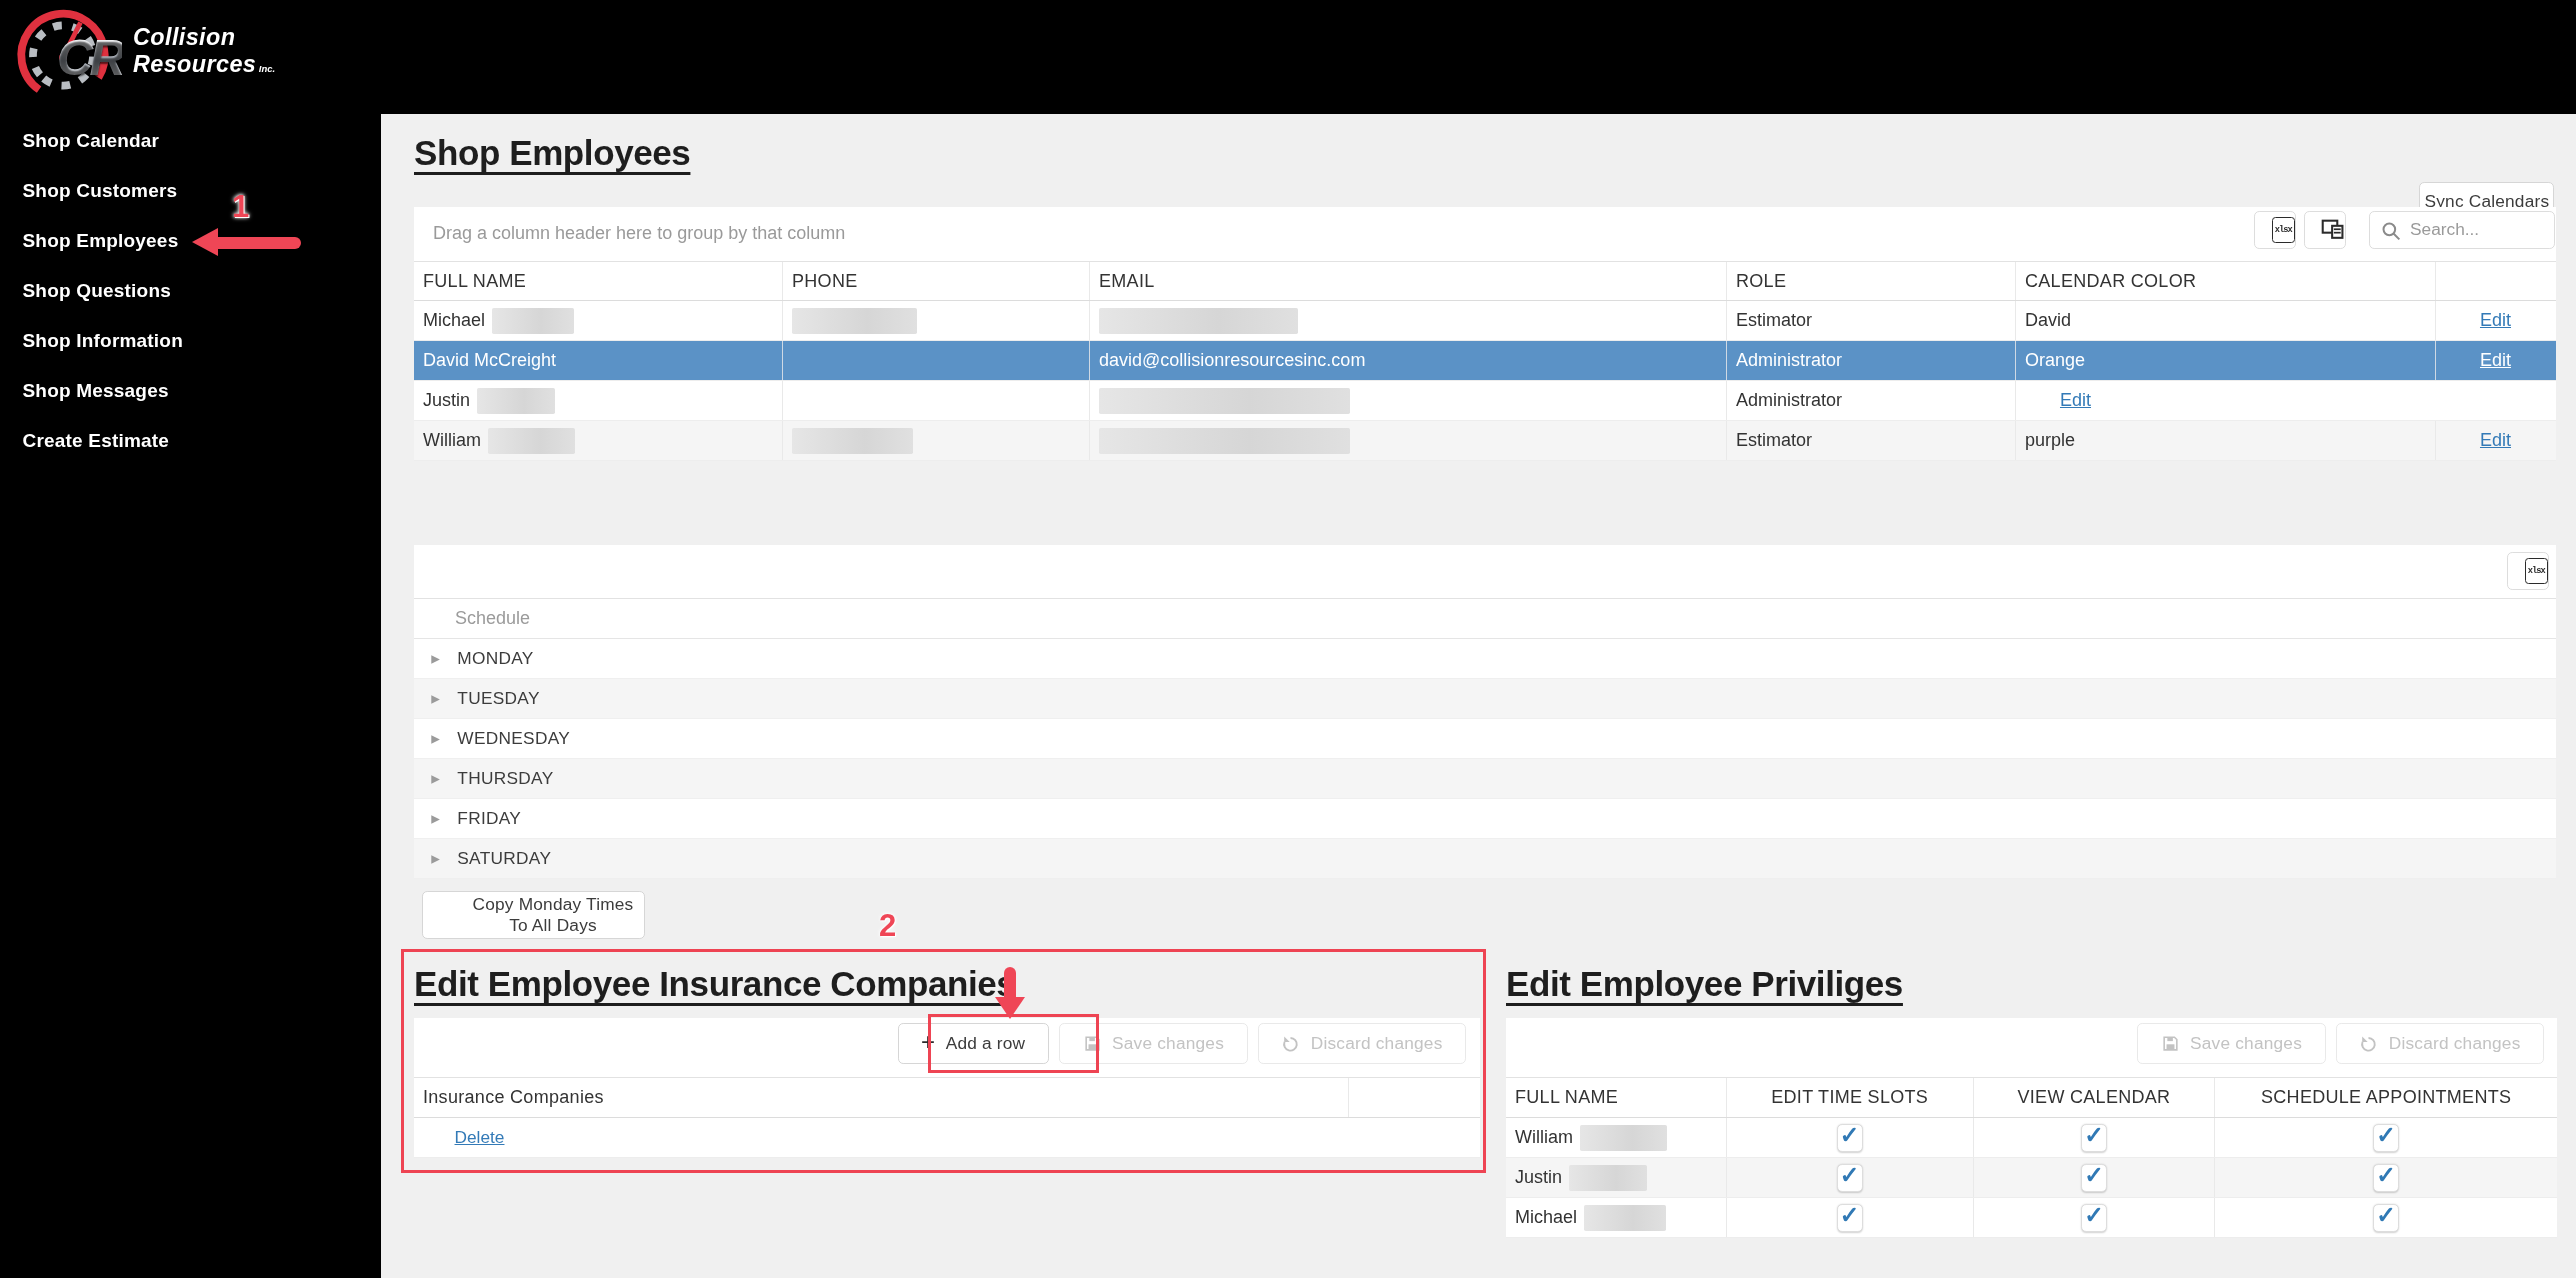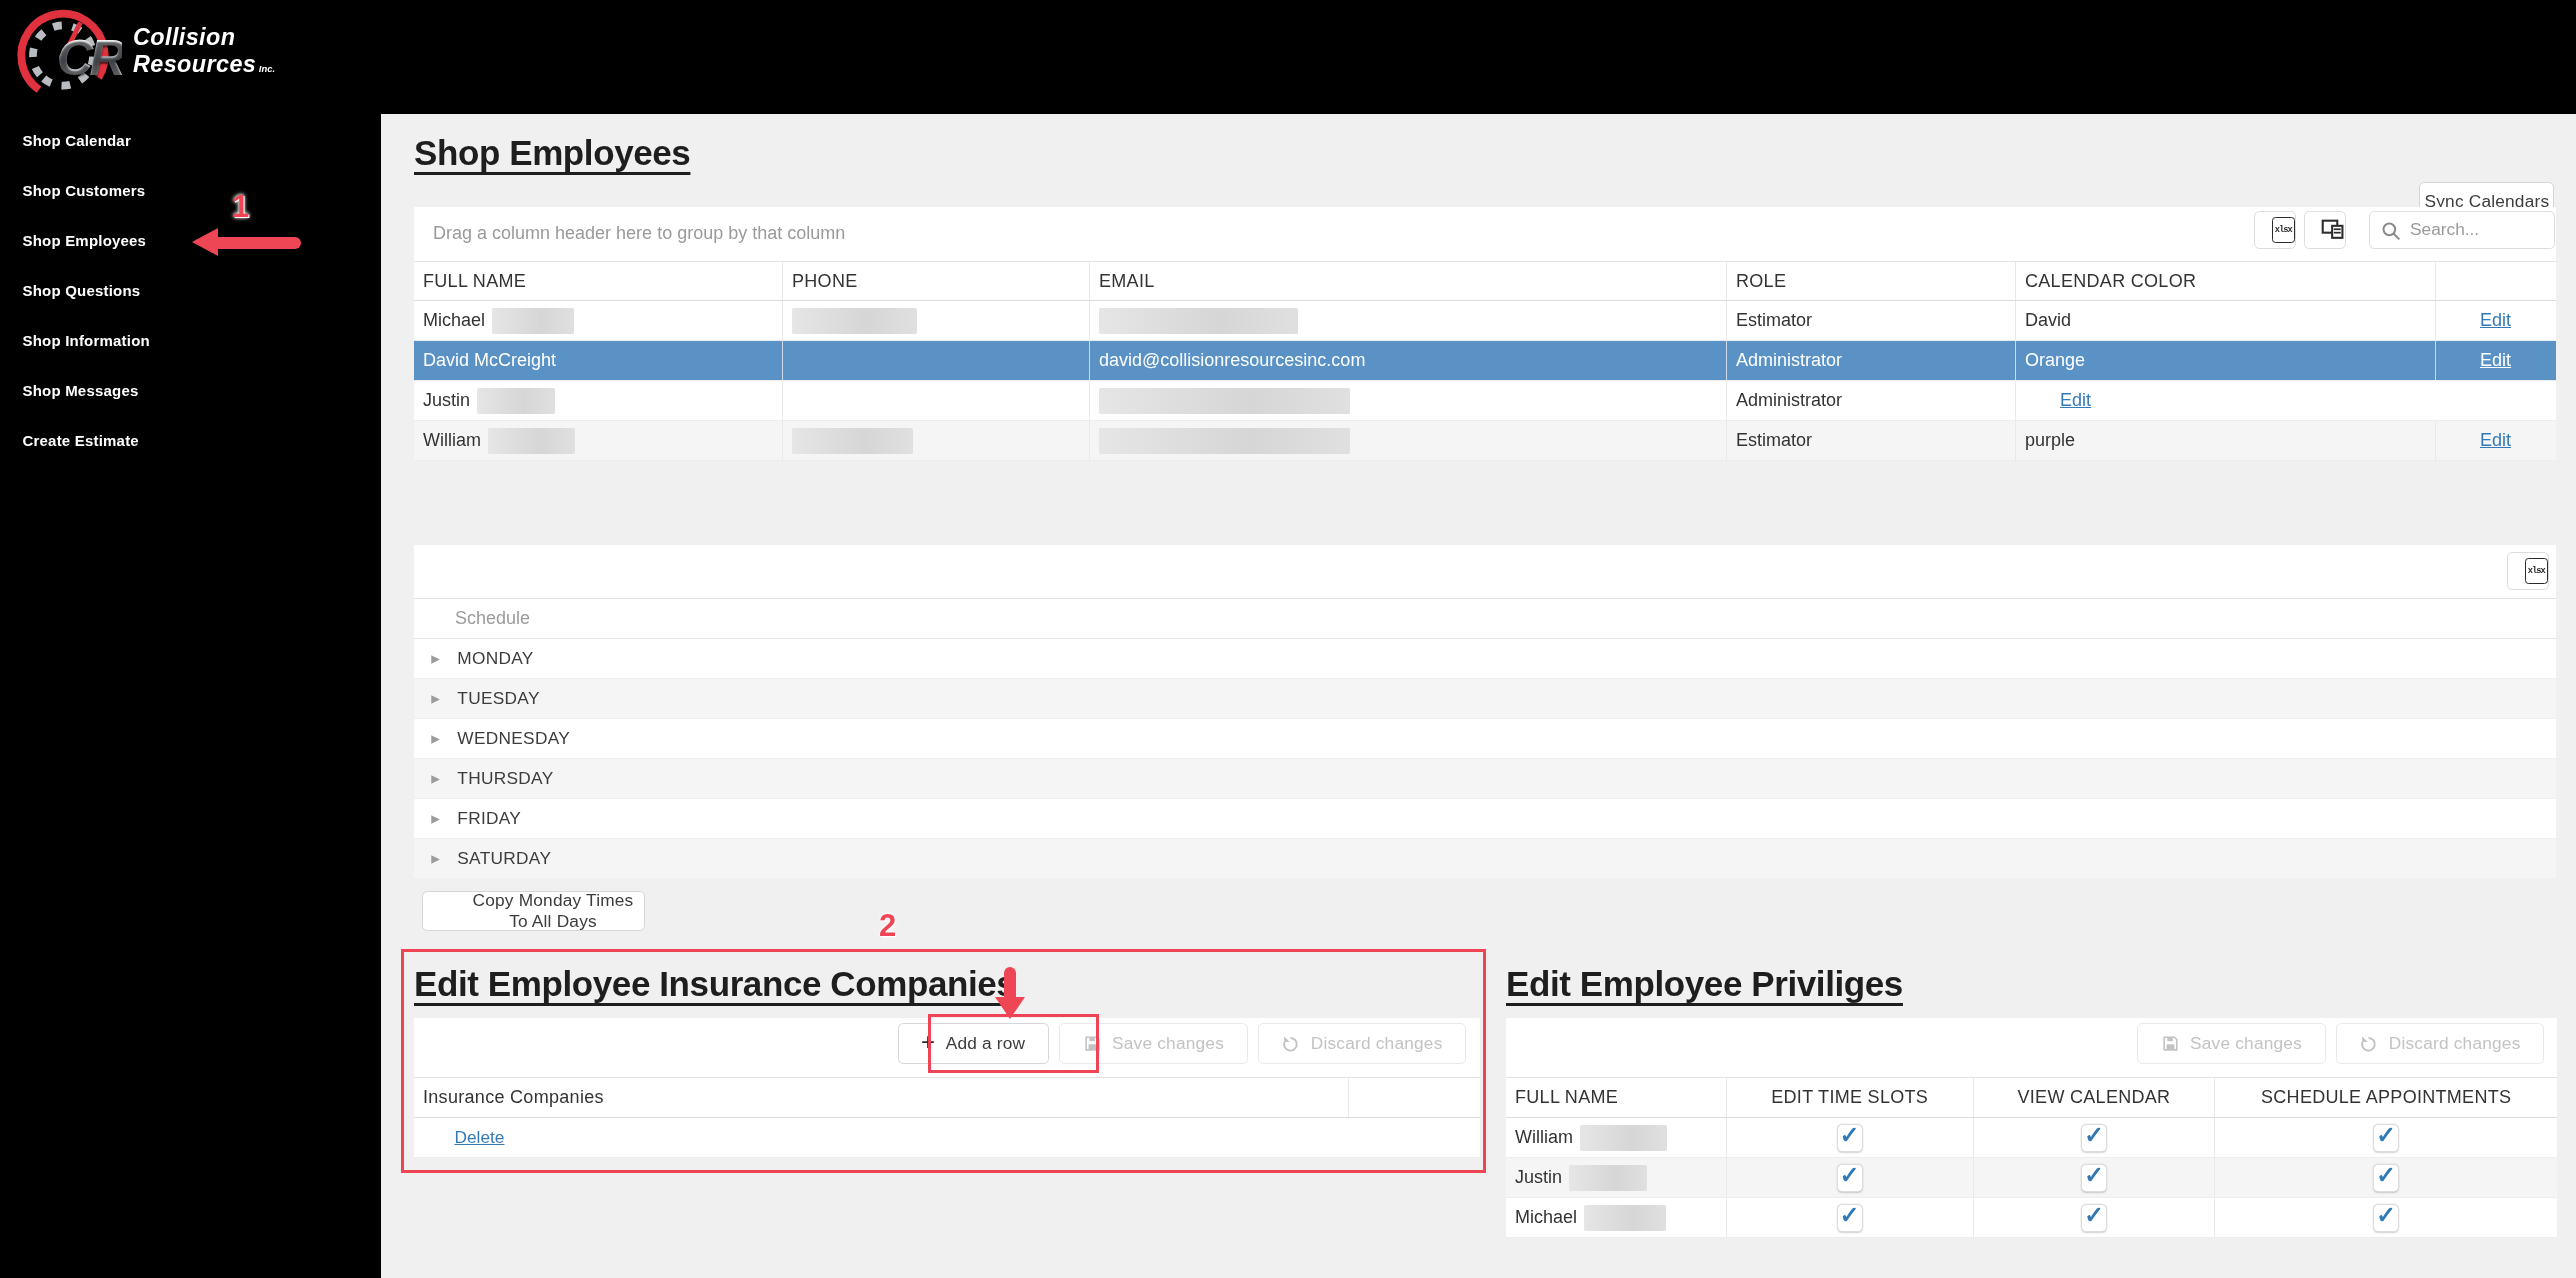--- a/index.html
+++ b/index.html
@@ -12,21 +12,21 @@
   .gauge { position:absolute; left:0; top:1.7px; }
   .logo-cr { position:absolute; left:45px; top:24px; font-size:50px; font-weight:bold; font-style:italic;
              color:#e8eaee; letter-spacing:-3.5px; text-shadow:0 1.7px 1.7px rgba(0,0,0,.6);
              background:linear-gradient(180deg,#f4f5f7 20%,#9aa1ab 55%,#e6e8ec 80%); -webkit-background-clip:text; background-clip:text; -webkit-text-fill-color:transparent; }
   .logo-name { position:absolute; left:121px; top:19px; color:#fff; font-style:italic; font-weight:bold; font-size:23.4px; line-height:27px; letter-spacing:0.4px; }
   .logo-name .inc { font-size:9.5px; font-weight:bold; margin-left:2.6px; letter-spacing:0; }
   .top-right { position:absolute; right:0; top:0; height:114px; }
 
   
   .sidebar { position:absolute; left:0; top:114px; width:381px; height:1165px; background:#000; padding-top:1.7px; }
-  .nav-item { height:50px; line-height:50px; padding-left:22.5px; color:#fff; font-size:15px; font-weight:bold; cursor:pointer; letter-spacing:0.2px; }
+  .nav-item { height:50px; line-height:50px; padding-left:22.5px; color:#fff; font-size:19px; font-weight:bold; cursor:pointer; letter-spacing:0.2px; }
 
   
   .main { position:absolute; left:381px; top:114px; width:2195px; height:1165px; background:#f0f0f0; }
   .sec-title { position:absolute; font-size:35px; font-weight:bold; color:#1e1e1e; letter-spacing:-0.4px;
                text-decoration:underline; text-decoration-thickness:2.6px; text-underline-offset:7px; }
 
   .panel { position:absolute; background:#fff; }
   .row { display:flex; align-items:center; height:40px; border-bottom:0.9px solid #ededed; }
   .hrow { color:#9a9a9a; font-size:17.3px; letter-spacing:0.3px; border-top:0.9px solid #e2e2e2; border-bottom:0.9px solid #dcdcdc; }
   .cell { height:100%; display:flex; align-items:center; padding-left:9px; border-right:0.9px solid #e9e9e9; font-size:18px; color:#333; overflow:hidden; white-space:nowrap; }
@@ -47,21 +47,21 @@
   .hint { position:absolute; left:19px; top:16.4px; font-size:18px; color:#9a9a9a; }
   .iconbtn { position:absolute; top:3.5px; width:42px; height:38px; background:#fff; border:0.9px solid #ddd; border-radius:5.2px; cursor:pointer; display:flex; align-items:center; justify-content:flex-end; }
   .xlsx-doc { display:flex; align-items:center; justify-content:center; width:23.4px; height:26px; border:1.7px solid #2b2b2b; border-radius:3.5px; font-size:8.7px; font-weight:bold; color:#2b2b2b; font-family:"Liberation Mono",monospace; letter-spacing:-0.9px; }
   .searchbox { position:absolute; left:1955px; top:3.5px; width:186px; height:38px; border:0.9px solid #ddd; border-radius:5.2px; background:#fff; }
   .searchbox input { position:absolute; left:40px; top:0; width:138px; height:36px; border:none; outline:none; font-size:17.3px; color:#666; background:transparent; font-family:"Liberation Sans",sans-serif; }
   .searchbox input::placeholder { color:#9a9a9a; }
   .mag { position:absolute; left:11.2px; top:9.5px; }
 
   .btn { background:#fff; border:0.9px solid #d6d6d6; border-radius:5.2px; font-size:17.3px; color:#3c3c3c; cursor:pointer; display:inline-flex; align-items:center; justify-content:center; font-family:"Liberation Sans",sans-serif; letter-spacing:0.2px; }
   .sync-btn { position:absolute; right:21.6px; top:20px; width:135px; height:38px;margin-top:48px; }
-  .copy-btn { position:absolute; left:41px; top:777px; width:223px; height:40px;padding-left:39px; }
+  .copy-btn { position:absolute; left:41px; top:777px; width:223px; height:48px;padding-left:39px; }
 
   
   .sch-panel { left:33px; top:431px; width:2142px; height:332px; }
   .sch-toolbar { position:relative; height:54px; border-bottom:0.9px solid #e2e2e2; }
   .sch-toolbar .iconbtn { right:7px; top:7px; }
   .sch-group { height:40px; display:flex; align-items:center; padding-left:41px; color:#9b9b9b; font-size:18px; border-bottom:0.9px solid #e5e5e5; }
   .day-row { display:flex; align-items:center; height:40px; padding-left:17.3px; border-bottom:0.9px solid #efefef; }
   .expander { color:#9b9b9b; font-size:17.3px; width:26px; cursor:pointer; }
   .day-label { font-size:17.3px; color:#3c3c3c; letter-spacing:0.3px; }
 

